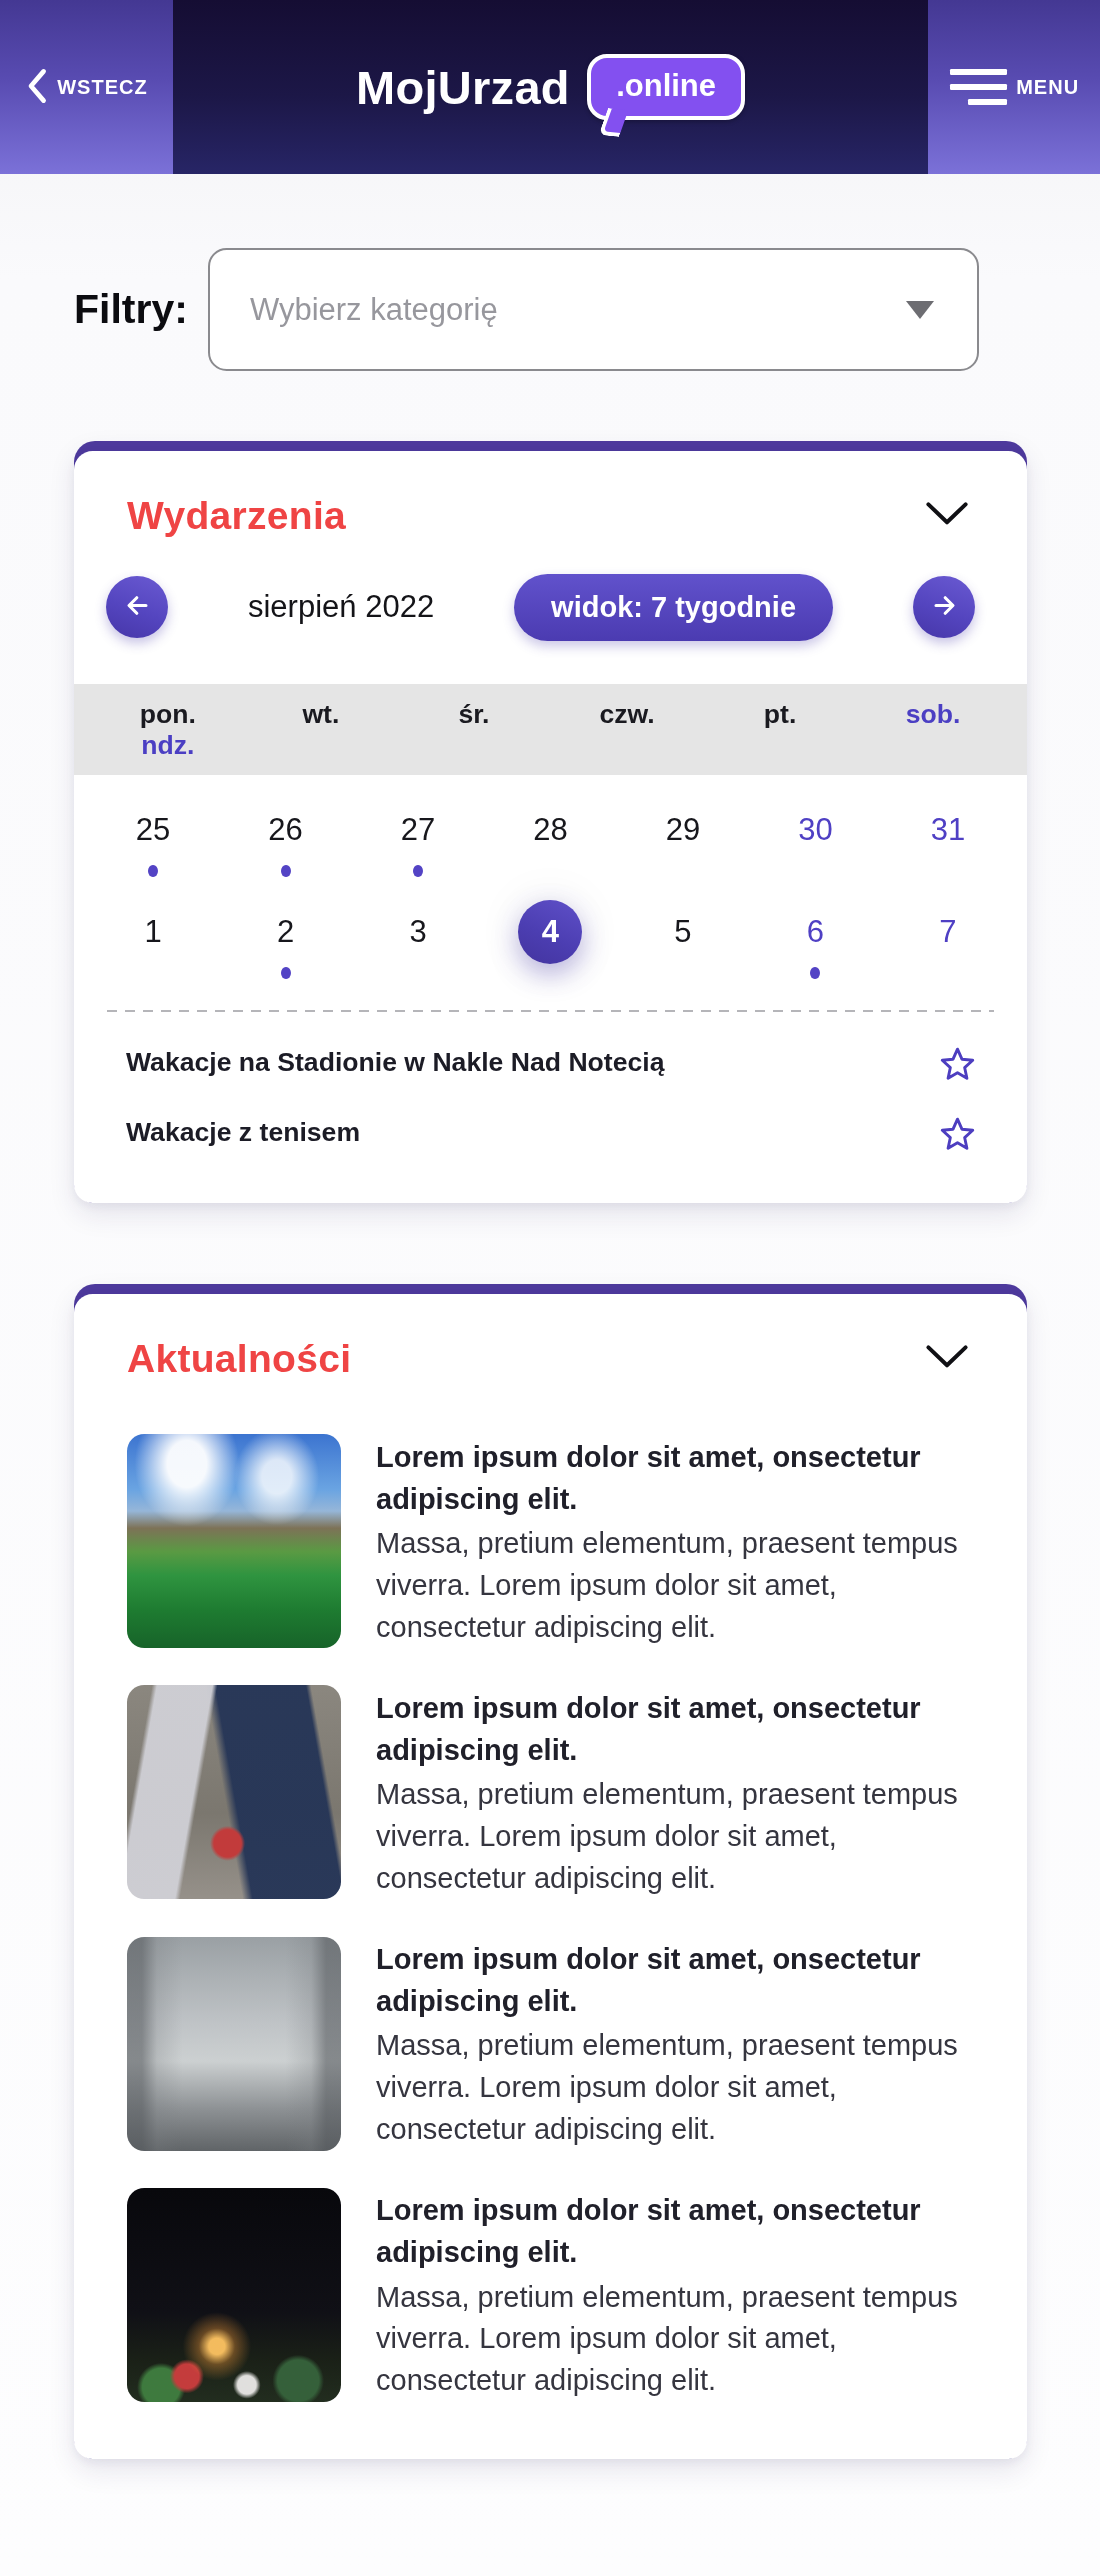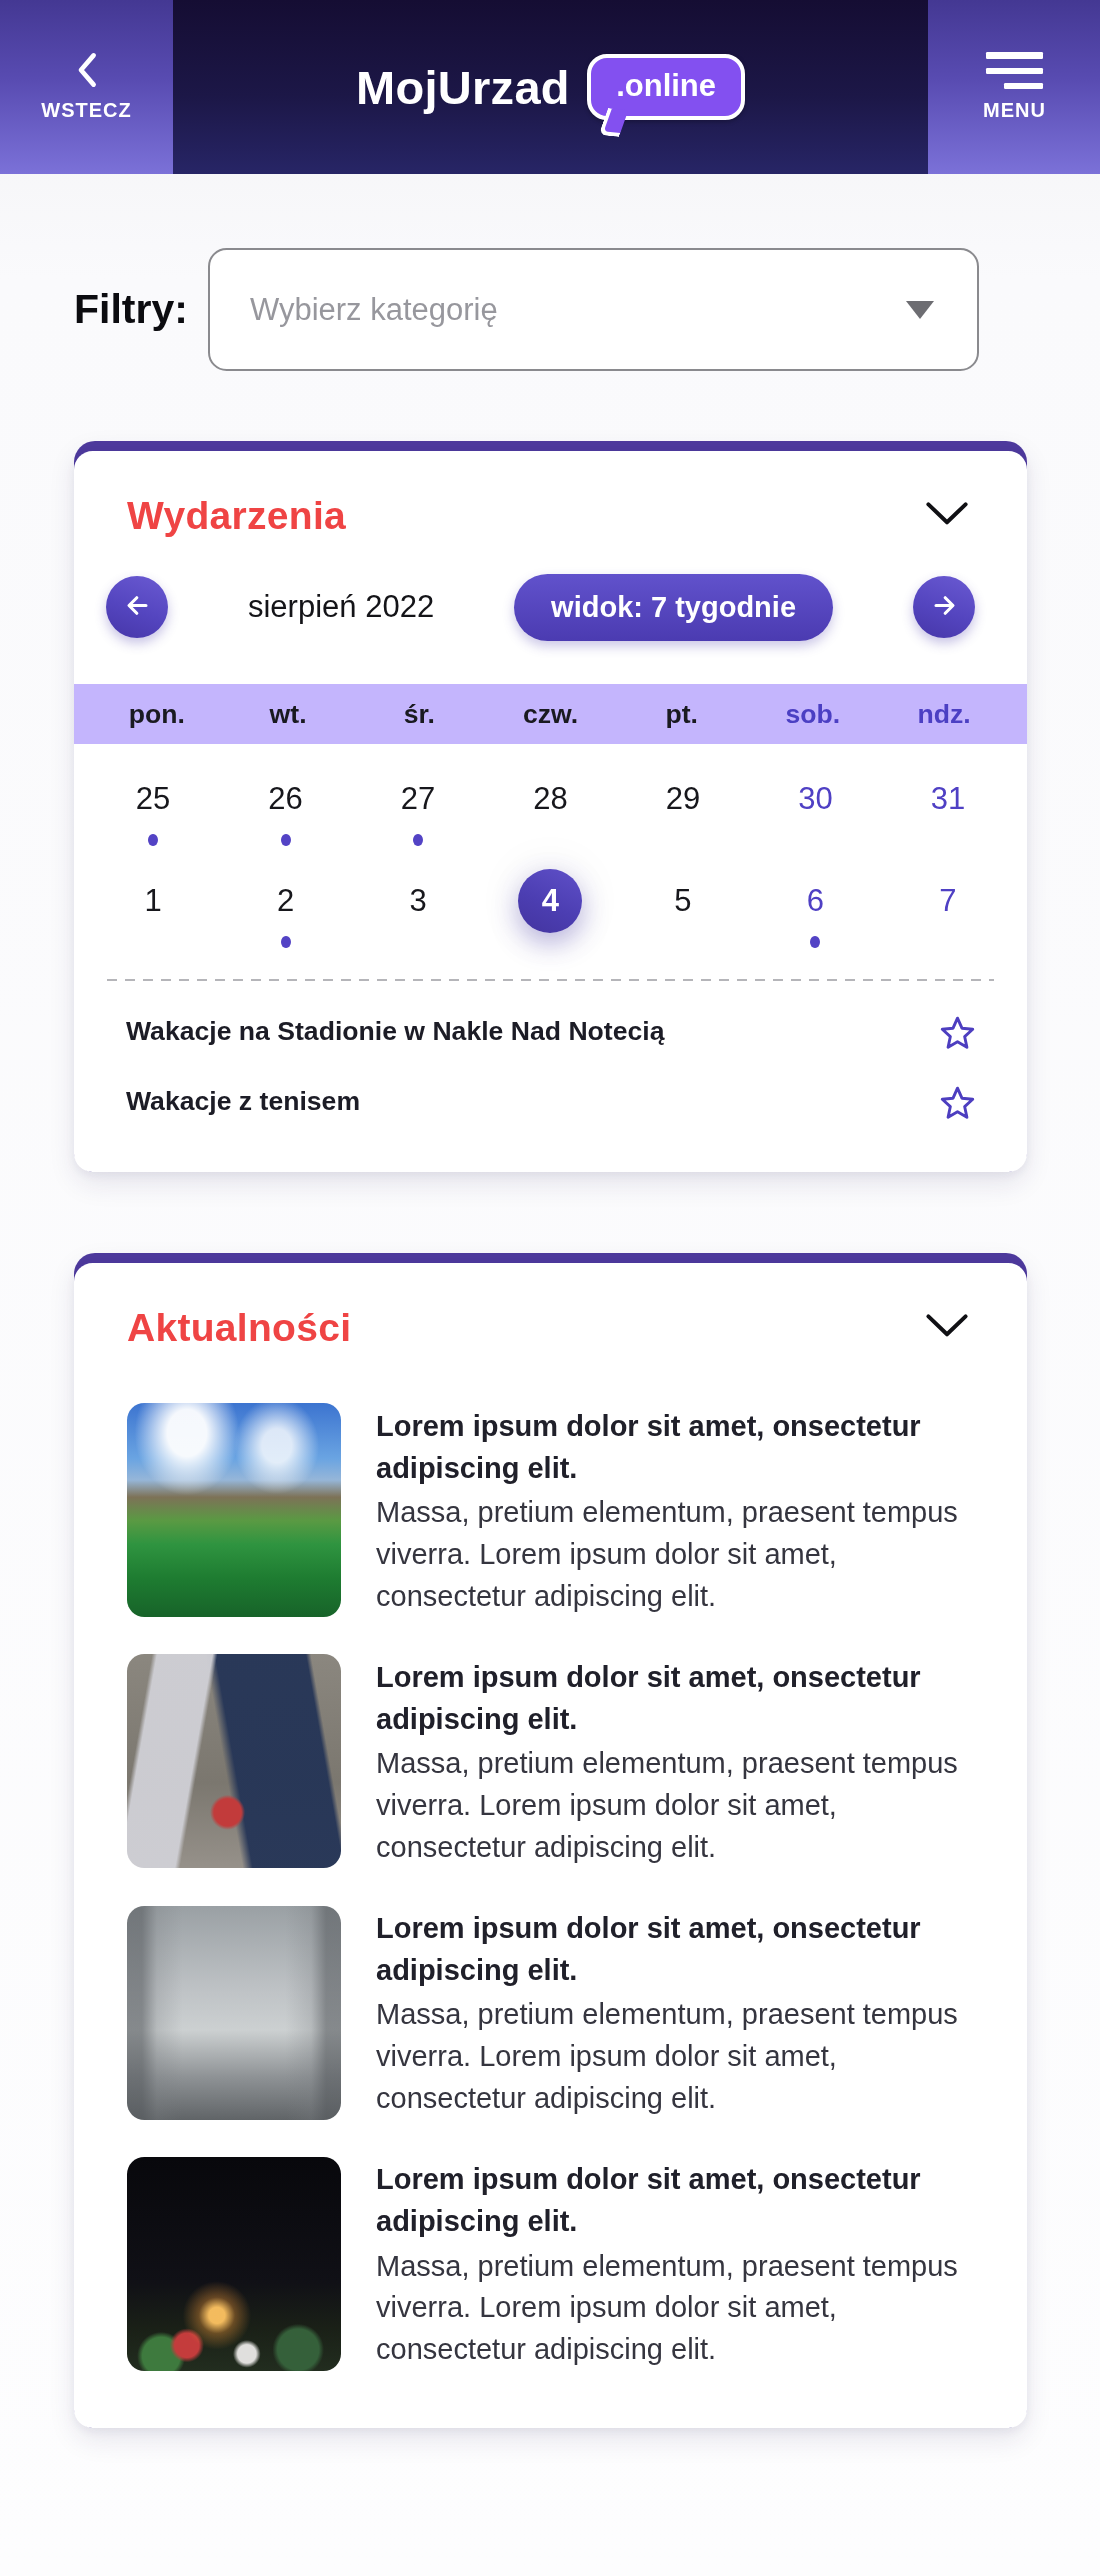--- a/index.html
+++ b/index.html
@@ -10,21 +10,21 @@
     background:linear-gradient(180deg,#f1f1f4 0%,#fafafc 279px,#fdfdfe 100%);
     position:relative;
     overflow:hidden;
   }
 
   
   .header { display:flex; height:174px; width:100%; }
   .hdr-side {
     width:173px; flex:0 0 173px;
     background:linear-gradient(180deg,#443893 0%,#584bb1 45%,#7b71d8 100%);
-    display:flex; flex-direction:column; align-items:center; justify-content:center;
+    display:flex; align-items:center; justify-content:center;
     gap:9.3px; color:#fff; cursor:pointer;
   }
   .hdr-side .side-label { font-size:20px; font-weight:bold; letter-spacing:1px; }
   .hdr-center {
     flex:1 1 auto;
     background:linear-gradient(180deg,#150d33 0%,#1c1747 55%,#272566 100%);
     display:flex; align-items:center; justify-content:center; gap:17.3px;
   }
   .logo-text { color:#fff; font-size:47px; font-weight:bold; letter-spacing:0.3px; }
   .logo-badge {
@@ -100,22 +100,22 @@
   }
   .month-label { font-size:31px; color:#141418; }
   .pill-btn {
     border:none; cursor:pointer;
     background:linear-gradient(180deg,#6152cc 0%,#4b3bb1 100%);
     color:#fff; font-size:29px; font-weight:bold;
     padding:17.3px 37px; border-radius:37px;
     box-shadow:0 5.3px 12px rgba(70,54,168,.28);
   }
   .dayhead-row {
-    margin-top:43px; background:#c4b5fd;
-    display:grid; grid-template-columns:repeat(7,1fr);
+    margin-top:43px; background:#e5e5e5;
+    display:grid; grid-template-columns:repeat(6,1fr);
     padding:14.6px 17.3px; 
   }
   .dayhead { text-align:center; font-size:26.6px; font-weight:bold; color:#1a1a20; }
   .dayhead.weekend { color:#4b3fc3; }
 
   .week-row {
     display:grid; grid-template-columns:repeat(7,1fr);
     padding:0 17.3px; margin-top:22.6px;gap:9px;
   }
   .cal-cell {

